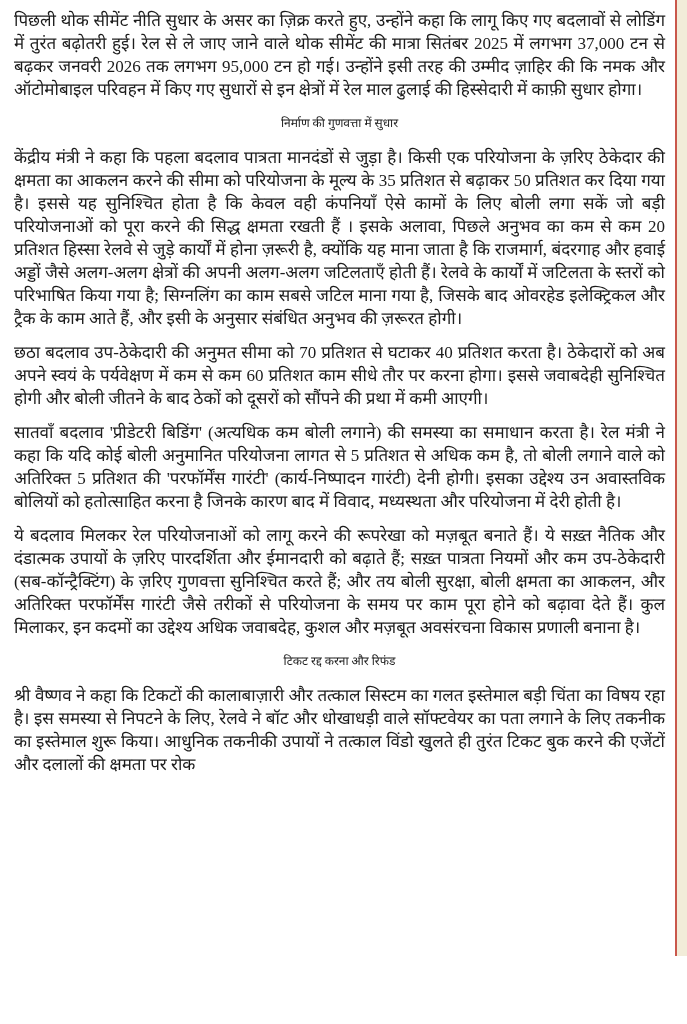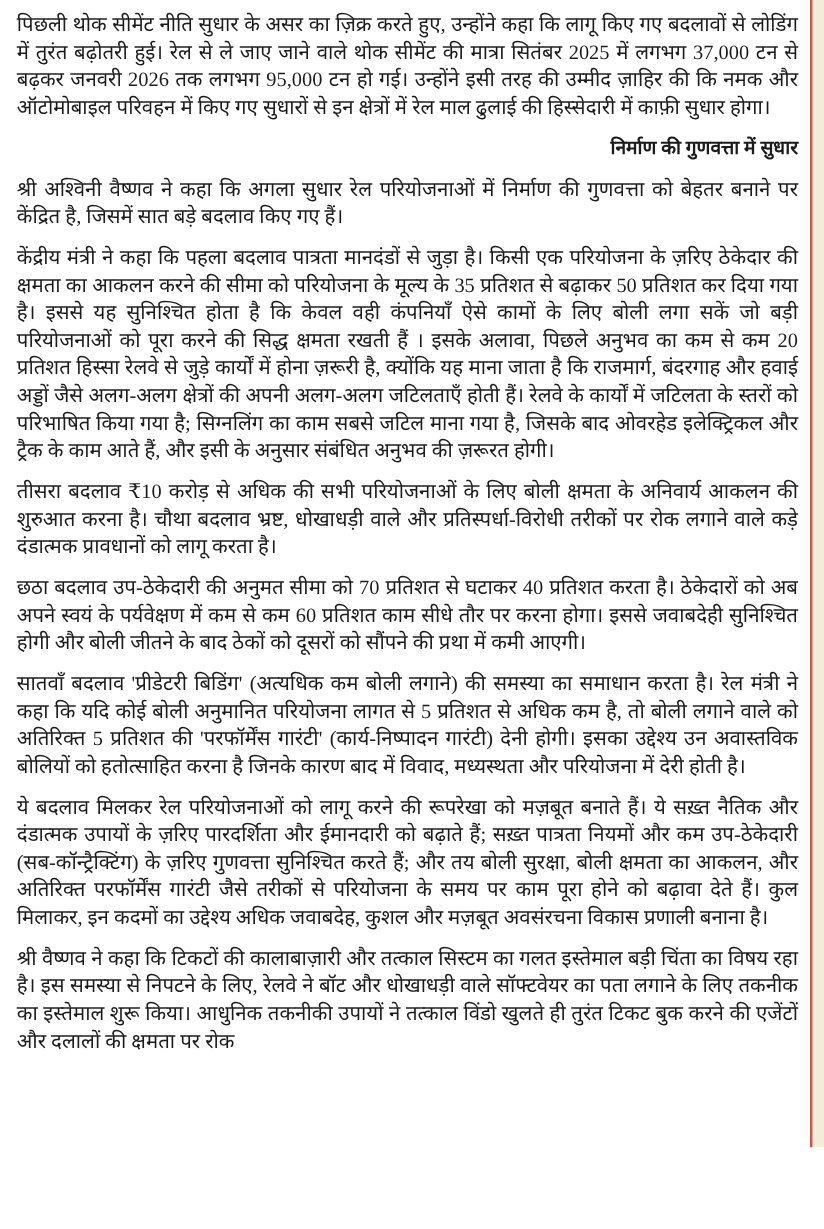--- a/index.html
+++ b/index.html
@@ -29,41 +29,40 @@
     line-height:23px;
     text-align:justify;
     overflow:hidden;
   }
   .para{
     margin:0 0 11px 0;
     font-weight:400;
   }
   .heading{
     margin:5px 0 11px 0;
-    font-size:16px;
-    font-weight:700;
-    text-align:right;
+    font-size:12px;
+    font-weight:400;
+    text-align:center;
   }
   .page-edge{
     position:absolute;
     top:0;right:0;bottom:0;
     width:12px;
     background:var(--edge_strip);
     border-left:2px solid var(--edge_line);
   }
 </style>
 </head>
 <body>
 
 <div class="page">
   <main class="article" id="article">
       <p class="para">पिछली थोक सीमेंट नीति सुधार के असर का ज़िक्र करते हुए, उन्होंने कहा कि लागू किए गए बदलावों से लोडिंग में तुरंत बढ़ोतरी हुई। रेल से ले जाए जाने वाले थोक सीमेंट की मात्रा सितंबर 2025 में लगभग 37,000 टन से बढ़कर जनवरी 2026 तक लगभग 95,000 टन हो गई। उन्होंने इसी तरह की उम्मीद ज़ाहिर की कि नमक और ऑटोमोबाइल परिवहन में किए गए सुधारों से इन क्षेत्रों में रेल माल ढुलाई की हिस्सेदारी में काफ़ी सुधार होगा।</p>
       <h2 class="heading">निर्माण की गुणवत्ता में सुधार</h2>
-      <p class="para">श्री अश्विनी वैष्णव ने कहा कि अगला सुधार रेल परियोजनाओं में निर्माण की गुणवत्ता को बेहतर बनाने पर केंद्रित है, जिसमें सात बड़े बदलाव किए गए हैं।</p>
       <p class="para">केंद्रीय मंत्री ने कहा कि पहला बदलाव पात्रता मानदंडों से जुड़ा है। किसी एक परियोजना के ज़रिए ठेकेदार की क्षमता का आकलन करने की सीमा को परियोजना के मूल्य के 35 प्रतिशत से बढ़ाकर 50 प्रतिशत कर दिया गया है। इससे यह सुनिश्चित होता है कि केवल वही कंपनियाँ ऐसे कामों के लिए बोली लगा सकें जो बड़ी परियोजनाओं को पूरा करने की सिद्ध क्षमता रखती हैं । इसके अलावा, पिछले अनुभव का कम से कम 20 प्रतिशत हिस्सा रेलवे से जुड़े कार्यों में होना ज़रूरी है, क्योंकि यह माना जाता है कि राजमार्ग, बंदरगाह और हवाई अड्डों जैसे अलग-अलग क्षेत्रों की अपनी अलग-अलग जटिलताएँ होती हैं। रेलवे के कार्यों में जटिलता के स्तरों को परिभाषित किया गया है; सिग्नलिंग का काम सबसे जटिल माना गया है, जिसके बाद ओवरहेड इलेक्ट्रिकल और ट्रैक के काम आते हैं, और इसी के अनुसार संबंधित अनुभव की ज़रूरत होगी।</p>
-      <p class="para">तीसरा बदलाव ₹10 करोड़ से अधिक की सभी परियोजनाओं के लिए बोली क्षमता के अनिवार्य आकलन की शुरुआत करना है। चौथा बदलाव भ्रष्ट, धोखाधड़ी वाले और प्रतिस्पर्धा-विरोधी तरीकों पर रोक लगाने वाले कड़े दंडात्मक प्रावधानों को लागू करता है।</p>
       <p class="para">छठा बदलाव उप-ठेकेदारी की अनुमत सीमा को 70 प्रतिशत से घटाकर 40 प्रतिशत करता है। ठेकेदारों को अब अपने स्वयं के पर्यवेक्षण में कम से कम 60 प्रतिशत काम सीधे तौर पर करना होगा। इससे जवाबदेही सुनिश्चित होगी और बोली जीतने के बाद ठेकों को दूसरों को सौंपने की प्रथा में कमी आएगी।</p>
       <p class="para">सातवाँ बदलाव 'प्रीडेटरी बिडिंग' (अत्यधिक कम बोली लगाने) की समस्या का समाधान करता है। रेल मंत्री ने कहा कि यदि कोई बोली अनुमानित परियोजना लागत से 5 प्रतिशत से अधिक कम है, तो बोली लगाने वाले को अतिरिक्त 5 प्रतिशत की 'परफॉर्मेंस गारंटी' (कार्य-निष्पादन गारंटी) देनी होगी। इसका उद्देश्य उन अवास्तविक बोलियों को हतोत्साहित करना है जिनके कारण बाद में विवाद, मध्यस्थता और परियोजना में देरी होती है।</p>
       <p class="para">ये बदलाव मिलकर रेल परियोजनाओं को लागू करने की रूपरेखा को मज़बूत बनाते हैं। ये सख़्त नैतिक और दंडात्मक उपायों के ज़रिए पारदर्शिता और ईमानदारी को बढ़ाते हैं; सख़्त पात्रता नियमों और कम उप-ठेकेदारी (सब-कॉन्ट्रैक्टिंग) के ज़रिए गुणवत्ता सुनिश्चित करते हैं; और तय बोली सुरक्षा, बोली क्षमता का आकलन, और अतिरिक्त परफॉर्मेंस गारंटी जैसे तरीकों से परियोजना के समय पर काम पूरा होने को बढ़ावा देते हैं। कुल मिलाकर, इन कदमों का उद्देश्य अधिक जवाबदेह, कुशल और मज़बूत अवसंरचना विकास प्रणाली बनाना है।</p>
+      <h2 class="heading">टिकट रद्द करना और रिफंड</h2>
       <p class="para">श्री वैष्णव ने कहा कि टिकटों की कालाबाज़ारी और तत्काल सिस्टम का गलत इस्तेमाल बड़ी चिंता का विषय रहा है। इस समस्या से निपटने के लिए, रेलवे ने बॉट और धोखाधड़ी वाले सॉफ्टवेयर का पता लगाने के लिए तकनीक का इस्तेमाल शुरू किया। आधुनिक तकनीकी उपायों ने तत्काल विंडो खुलते ही तुरंत टिकट बुक करने की एजेंटों और दलालों की क्षमता पर रोक</p>
     </main>
   <div class="page-edge"></div>
 </div>
 
 </body></html>

